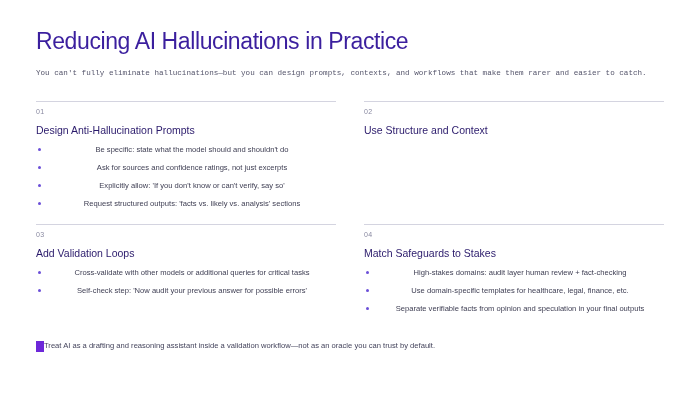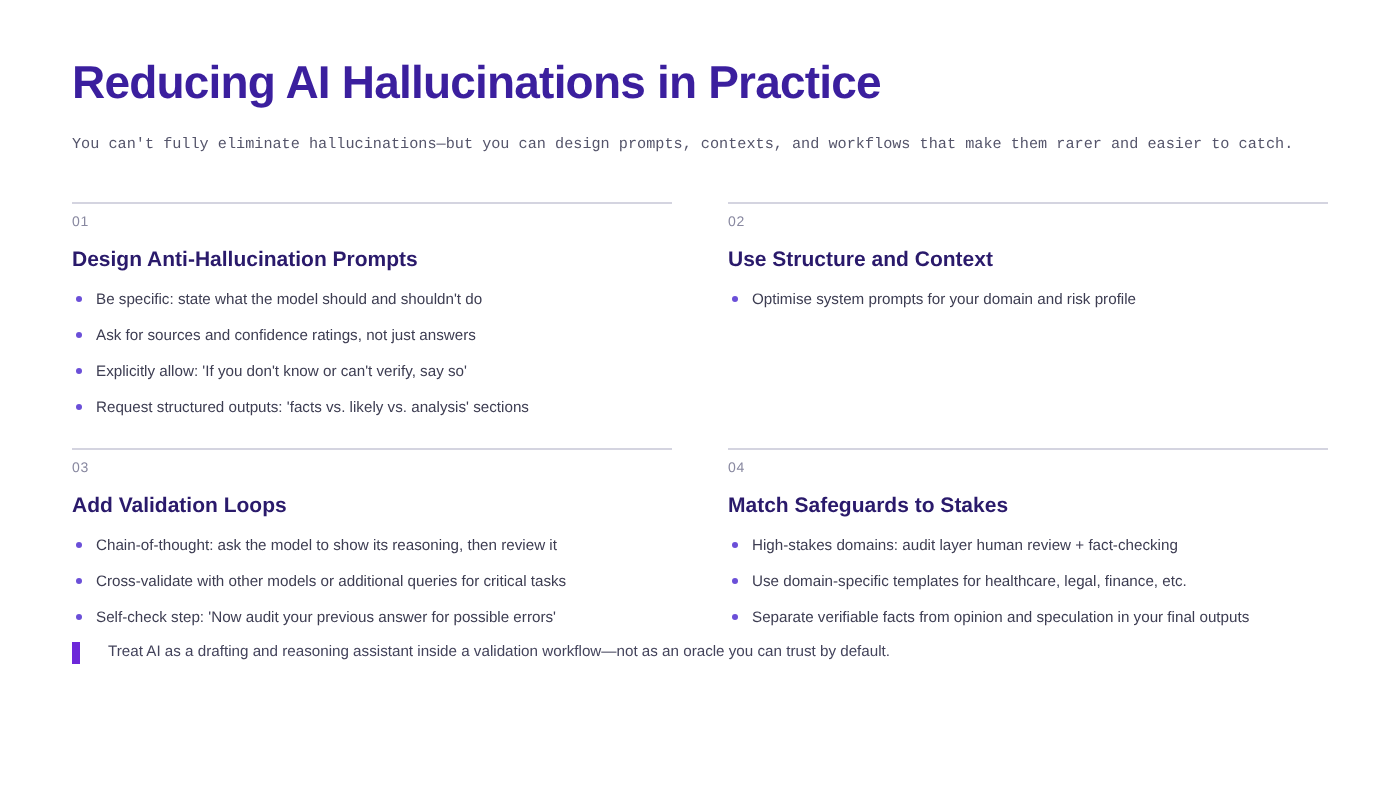--- a/index.html
+++ b/index.html
@@ -16,21 +16,21 @@
   }
   .page {
     box-sizing: border-box;
     width: 700px;
     height: 400px;
     padding: 24px 36px 10px 36px;
     background: #ffffff;
   }
   .title {
     font-size: 23px;
-    font-weight: bold;
+    font-weight: normal;
     letter-spacing: -0.4px;
     color: #3b1f9e;
     margin: 4px 0 0 0;
     line-height: 1.15;
   }
   .subtitle {
     font-size: 7.6px;
     color: #55556b;
     margin: 14px 0 0 0;
     line-height: 1.4;
@@ -51,51 +51,51 @@
     padding-top: 6px;
   }
   .num {
     font-size: 7px;
     color: #8888a0;
     letter-spacing: 0.4px;
     margin-bottom: 9px;
   }
   .card-title {
     font-size: 10.5px;
-    font-weight: bold;
+    font-weight: normal;
     color: #2a1a6b;
     margin: 0 0 8px 0;
   }
   ul.points {
     list-style: none;
     margin: 0;
     padding: 0;
   }
   ul.points li {
     position: relative;
     padding-left: 12px;
     font-size: 7.6px;
     color: #3d3d52;
     line-height: 1.45;
     margin-bottom: 7px;
+    text-align: center;
   }
   ul.points li::before {
     content: "";
     position: absolute;
     left: 2px;
     top: 4px;
     width: 3px;
     height: 3px;
     border-radius: 50%;
     background: #6b4fd8;
   }
   .footnote-wrap {
-    margin-top: 0;
-    padding-left: 14px;
-    border-left: 4px solid #6d28d9;
+    margin-top: 20px;
+    border-left: 8px solid #6d28d9;
   }
   .footnote {
     font-size: 7.6px;
     color: #44445c;
     line-height: 1.4;
   }
 </style>
 </head>
 <body>
 
@@ -107,43 +107,41 @@
 
   <div class="grid">
 
     <div class="card">
       <div class="card-head">
         <div class="num">01</div>
         <div class="card-title">Design Anti-Hallucination Prompts</div>
       </div>
       <ul class="points">
         <li>Be specific: state what the model should and shouldn't do</li>
-        <li>Ask for sources and confidence ratings, not just answers</li>
+        <li>Ask for sources and confidence ratings, not just excerpts</li>
         <li>Explicitly allow: 'If you don't know or can't verify, say so'</li>
         <li>Request structured outputs: 'facts vs. likely vs. analysis' sections</li>
       </ul>
     </div>
 
     <div class="card">
       <div class="card-head">
         <div class="num">02</div>
         <div class="card-title">Use Structure and Context</div>
       </div>
       <ul class="points">
-        <li>Optimise system prompts for your domain and risk profile</li>
       </ul>
     </div>
 
     <div class="card">
       <div class="card-head">
         <div class="num">03</div>
         <div class="card-title">Add Validation Loops</div>
       </div>
       <ul class="points">
-        <li>Chain-of-thought: ask the model to show its reasoning, then review it</li>
         <li>Cross-validate with other models or additional queries for critical tasks</li>
         <li>Self-check step: 'Now audit your previous answer for possible errors'</li>
       </ul>
     </div>
 
     <div class="card">
       <div class="card-head">
         <div class="num">04</div>
         <div class="card-title">Match Safeguards to Stakes</div>
       </div>

